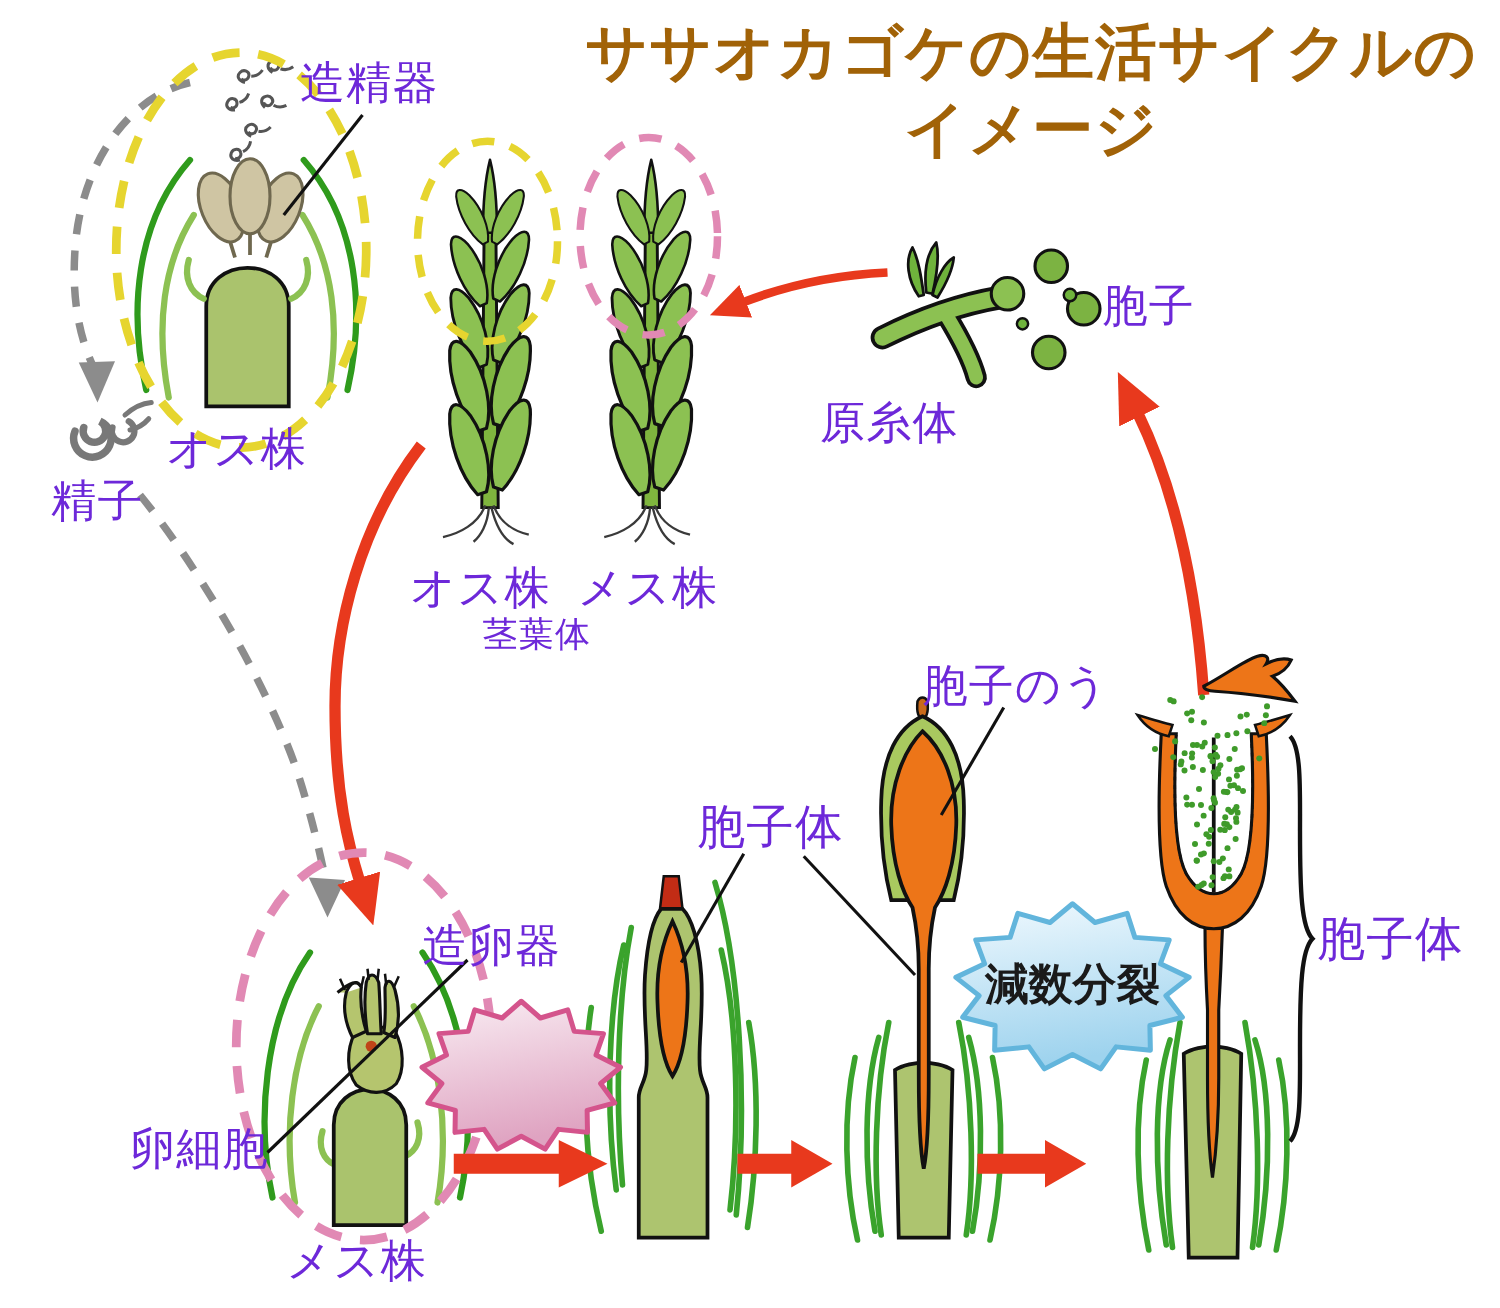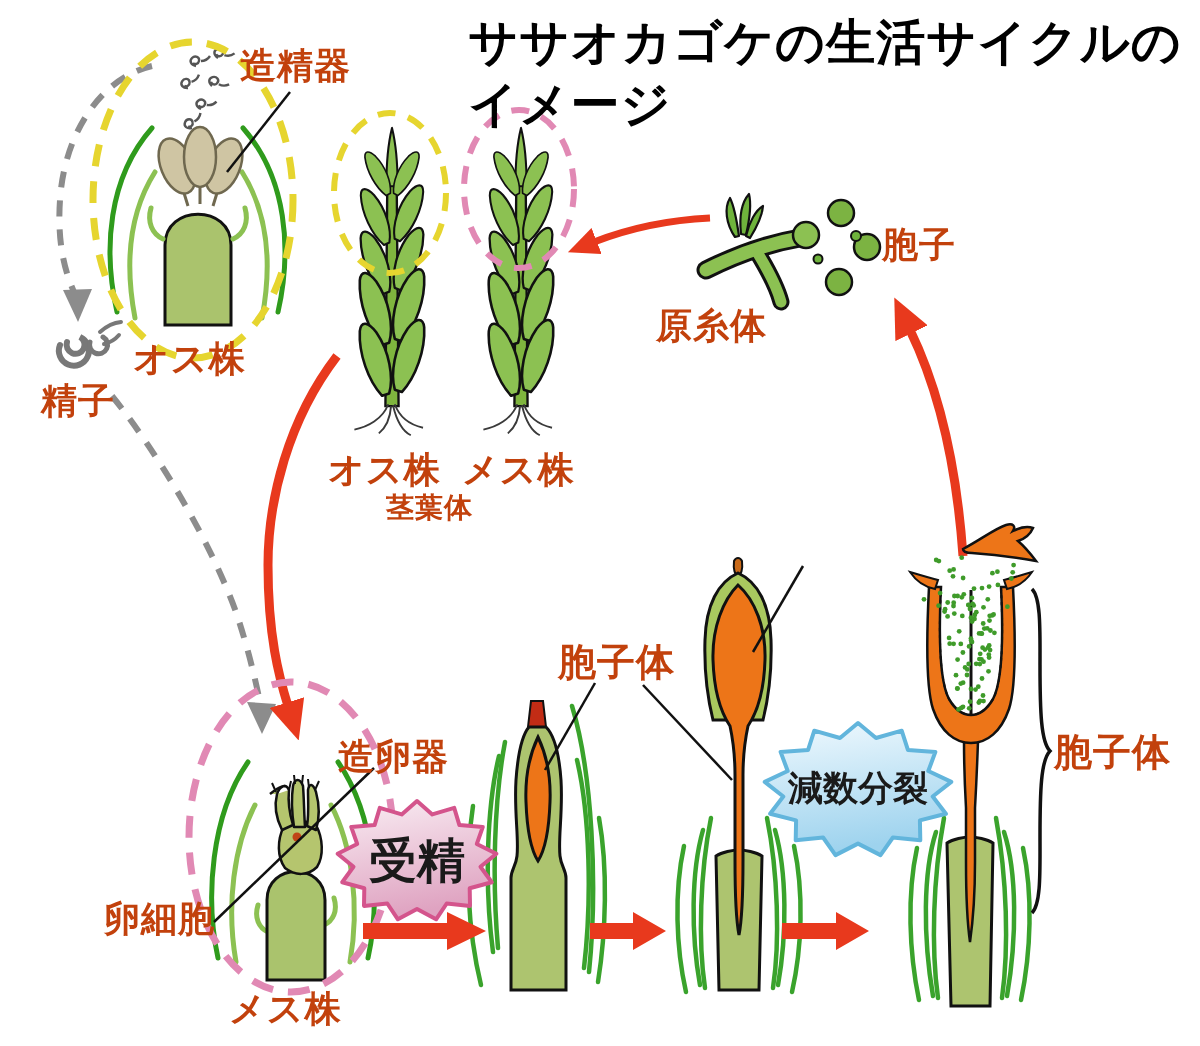--- a/index.html
+++ b/index.html
@@ -1,21 +1,21 @@
 <!DOCTYPE html>
 <html><head>
 <meta charset="utf-8">
 <style>
   html,body{margin:0;padding:0;background:#ffffff;}
   #stage{position:relative;width:1200px;height:1046px;background:#ffffff;overflow:hidden;
          font-family:"Liberation Sans","DejaVu Sans",sans-serif;}
   #art{position:absolute;left:0;top:0;}
-  .lbl{position:absolute;color:#c2410c;font-weight:700;font-size:36px;letter-spacing:1px;
+  .lbl{position:absolute;color:#6d28d9;font-weight:400;font-size:36px;letter-spacing:1px;
        white-space:nowrap;line-height:1;}
-  #title{position:absolute;top:12px;right:18px;text-align:left;color:#000000;
+  #title{position:absolute;top:12px;right:18px;text-align:center;color:#a16207;
          font-weight:800;font-size:49px;line-height:1.26;letter-spacing:1px;}
   .burst-text{position:absolute;color:#1a1a1a;font-weight:800;transform:translate(-50%,-50%);font-family:Liberation Mono, monospace;}
 </style>
 </head>
 <body>
 
 <div id="stage">
 
 <svg id="art" width="1200" height="1046" viewBox="0 0 1200 1046">
   <defs>
@@ -328,23 +328,23 @@
   <div>ササオカゴケの生活サイクルの</div>
   <div>イメージ</div>
 </div>
 
 <div class="lbl" style="left:240px;top:48px;">造精器</div>
 <div class="lbl" style="left:133px;top:341px;">オス株</div>
 <div class="lbl" style="left:41px;top:383px;">精子</div>
 <div class="lbl" style="left:328px;top:452px;">オス株</div>
 <div class="lbl" style="left:462px;top:452px;">メス株</div>
 <div class="lbl" style="left:386px;top:494px;font-size:28px;">茎葉体</div>
-<div class="lbl" style="left:656px;top:308px;">原糸体</div>
+<div class="lbl" style="left:656px;top:320px;">原糸体</div>
 <div class="lbl" style="left:882px;top:189px;margin-top:38px;">胞子</div>
 <div class="lbl" style="left:338px;top:739px;">造卵器</div>
 <div class="lbl" style="left:104px;top:901px;text-align:right;">卵細胞</div>
 <div class="lbl" style="left:229px;top:991px;">メス株</div>
 <div class="lbl" style="left:558px;top:643px;font-size:38px;">胞子体</div>
+<div class="lbl" style="left:738px;top:531px;">胞子のう</div>
 <div class="lbl" style="left:1054px;top:733px;font-size:38px;">胞子体</div>
-<div class="burst-text" style="left:417px;top:861px;font-size:48px;">受精</div>
 <div class="burst-text" style="left:858px;top:788px;font-size:35px;">減数分裂</div>
 
 </div>
 
 </body></html>

